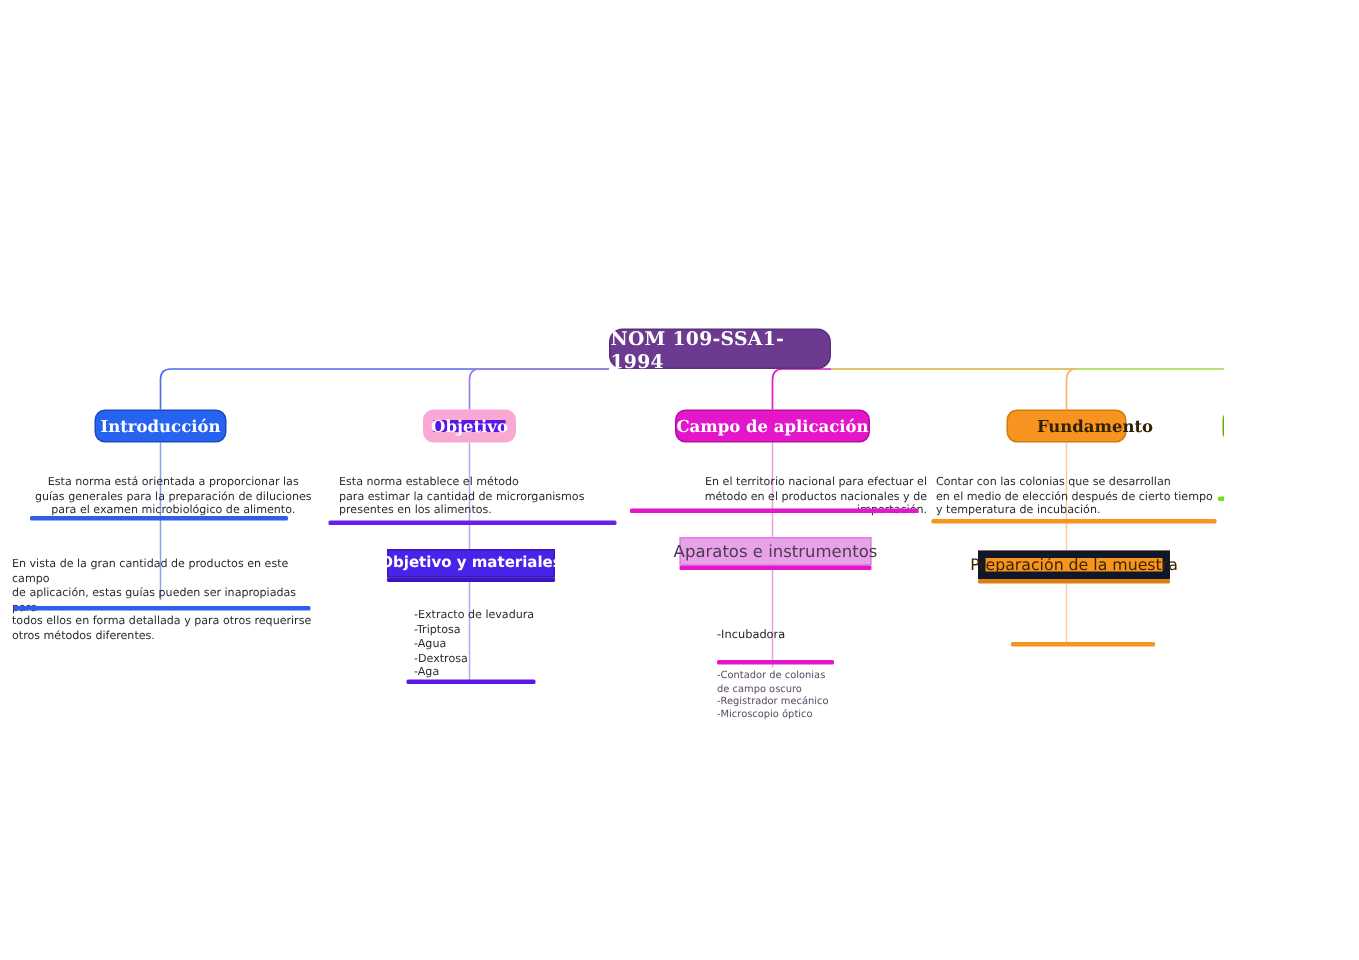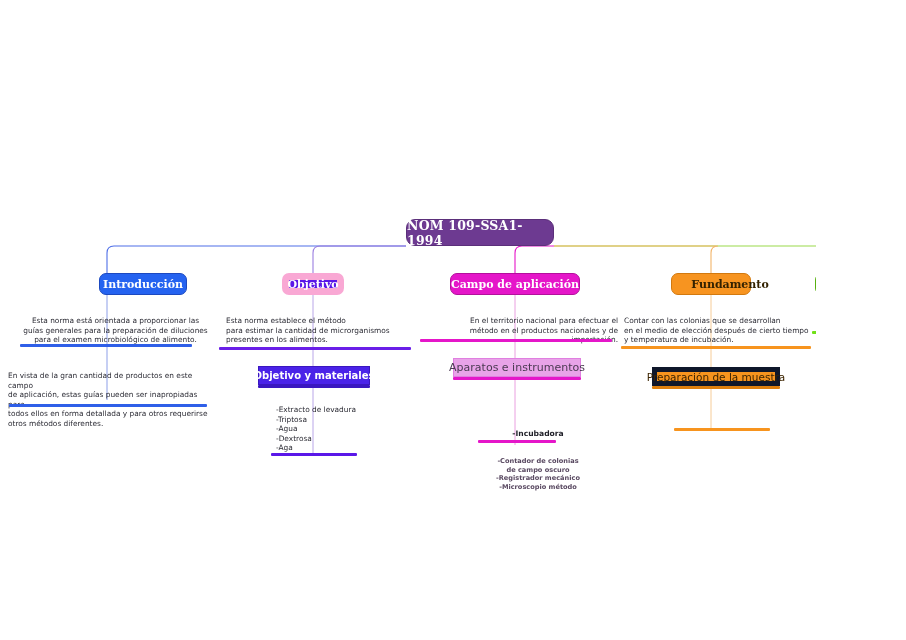--- a/index.html
+++ b/index.html
@@ -58,21 +58,21 @@
     align-items: center;
     justify-content: center;
     font-size: 11px;
     font-weight: bold;
     font-family: "DejaVu Serif", "Liberation Serif", serif;
     white-space: nowrap;
     padding: 0 10px;
   }
   .n-intro {
     left: 63px; top: 273px; width: 88px;
-    background: #2563f0; border: 1px solid #1c49c0; color: #ffffff; margin-left: 36px;
+    background: #2563f0; border: 1px solid #1c49c0; color: #ffffff;
   }
   .n-obj {
     left: 282px; top: 273px; width: 62px;
     background: #5a17e8; border: 7px solid #f9a8d4; color: #ffffff;
   }
   .n-campo {
     left: 450px; top: 273px; width: 130px;
     background: #e516c9; border: 1px solid #b3109c; color: #ffffff;
   }
   .n-fund {
@@ -121,21 +121,21 @@
     white-space: pre-line;
   }
   .leaf-sm { font-size: 7.4px; line-height: 9.6px; }
   .leaf-xs { font-size: 6.6px; line-height: 8.6px; }
 
   .l-intro1 { left: 18px;  top: 316px; width: 195px; text-align: center; }
   .l-intro2 { left: 8px;   top: 371px; width: 203px; text-align: left; }
   .l-obj1   { left: 226px; top: 316px; width: 190px; text-align: left; }
   .l-react  { left: 276px; top: 405px; width: 120px; text-align: left; }
   .l-campo1 { left: 423px; top: 316px; width: 195px; text-align: right; }
-  .l-apar   { left: 478px; top: 410px; width: 120px; text-align: center; font-weight: bold; }
+  .l-apar   { left: 478px; top: 399px; width: 120px; text-align: left; }
   .l-fund1  { left: 624px; top: 316px; width: 195px; text-align: left; }
   .l-prep   { left: 678px; top: 405px; width: 130px; text-align: left; }
   .l-ref1   { left: 810px; top: 316px; width: 92px; text-align: center; font-size: 7.4px; }
 
   .l-apar .first-item { font-size: 7.6px; color: #1f1f28; }
 
   
   .bar { position: absolute; height: 3px; border-radius: 1px; }
 </style>
 </head>
@@ -205,21 +205,21 @@
 
   <div class="node2 n-apar">
     <span>Aparatos e instrumentos</span>
   </div>
   <div class="bar" style="left:453px; top:377px; width:128px; background:#e516c9;"></div>
   <div class="leaf l-apar">
     <div class="first-item">-Incubadora</div>
     <div class="leaf-xs" style="color:#5a4a62;">-Contador de colonias
 de campo oscuro
 -Registrador mecánico
--Microscopio método</div>
+-Microscopio óptico</div>
   </div>
   <div class="bar" style="left:478px; top:440px; width:78px; background:#e516c9;"></div>
 
   <div class="node1 n-fund">
     <span>Fundamento</span>
   </div>
   <div class="leaf leaf-sm l-fund1">Contar con las colonias que se desarrollan
 en el medio de elección después de cierto tiempo
 y temperatura de incubación.</div>
   <div class="bar" style="left:621px; top:346px; width:190px; background:#f7941e;"></div>

